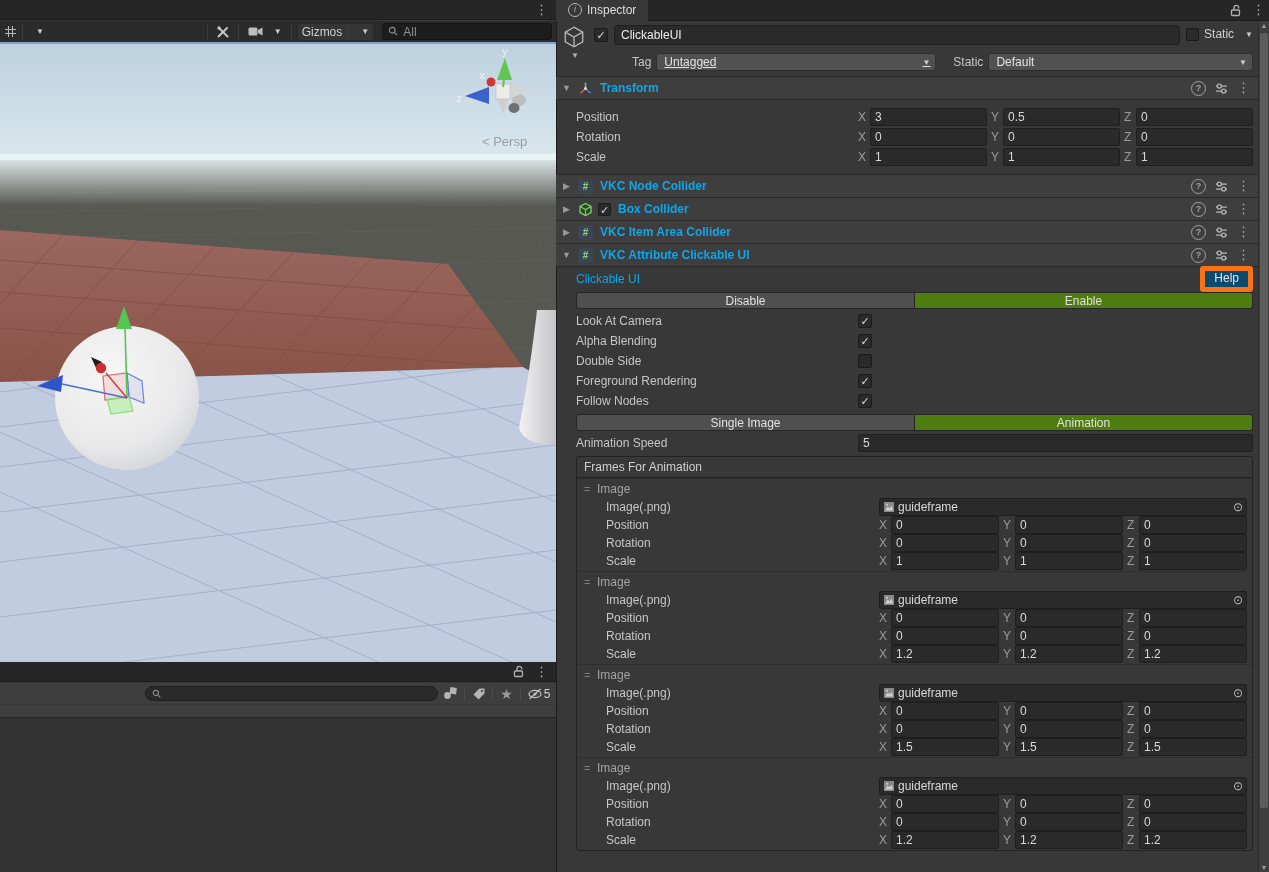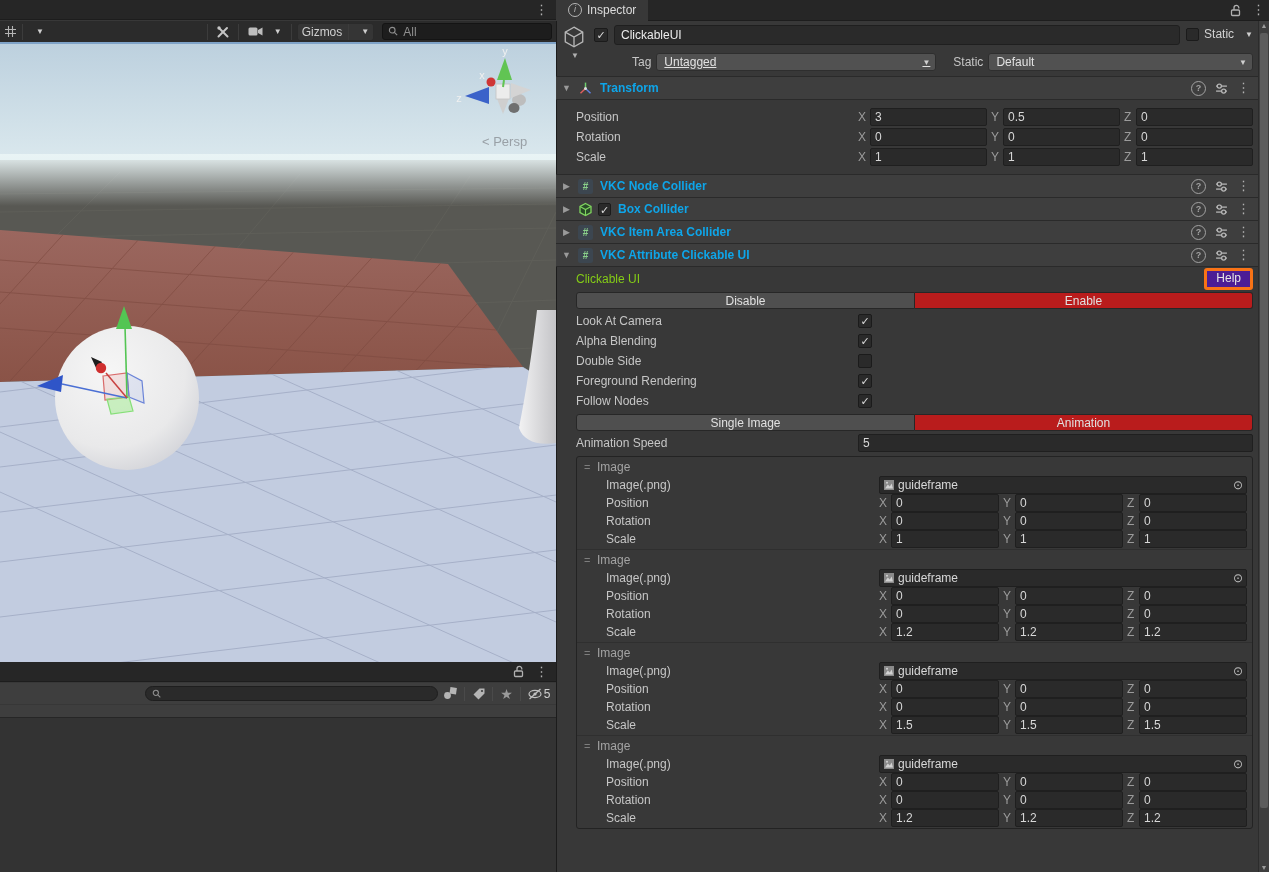--- a/index.html
+++ b/index.html
@@ -75,27 +75,27 @@
   .ctitle{font-weight:bold;color:#0ea5e9;margin-left:2px;}
 
   .insp-row{display:flex;align-items:center;height:20px;padding:0 5px 0 20px;}
   .lbl{width:282px;flex:none;color:#c6c6c6;}
   .vec{flex:1;display:flex;gap:4px;min-width:0;}
   .ax{flex:1;display:flex;align-items:center;min-width:0;}
   .al{flex:none;width:9px;color:#9b9b9b;margin-right:3px;}
   .tpad{height:7px;}
 
   .cui-title{display:flex;height:24px;align-items:center;padding:0 5px 0 20px;}
-  .helpbtn{margin-left:auto;height:16px;line-height:15px;padding:0 9px;background:#4c1d95;
-           border:3px solid #f97316;border-radius:3px;color:#e4e4e4;}
+  .helpbtn{margin-left:auto;height:16px;line-height:15px;padding:0 9px;background:#0c4a6e;
+           border:5px solid #f97316;border-radius:3px;color:#e4e4e4;}
   .seg{display:flex;height:17px;margin:1px 5px 2px 20px;}
   .segbtn{flex:1;background:#4f4f4f;border:1px solid #272727;text-align:center;line-height:16px;color:#e0e0e0;}
   .segbtn:first-child{border-radius:3px 0 0 3px;}
   .segbtn:last-child{border-radius:0 3px 3px 0;border-left:none;}
-  .segbtn.sel{background:#b91c1c;}
+  .segbtn.sel{background:#4d7c0f;}
 
   .fbox{margin:3px 5px 0 20px;border:1px solid #232323;border-radius:3px;background:#383838;}
   .fbox-head{height:20px;line-height:20px;padding-left:7px;border-bottom:1px solid #232323;color:#d0d0d0;}
   .fentry{border-top:1px solid #2f2f2f;padding:1px 0;}
   .fentry:first-child{border-top:none;}
   .frow{display:flex;align-items:center;height:18px;padding:0 5px 0 7px;}
   .handle{width:13px;flex:none;color:#7d7d7d;font-size:11px;}
   .fel{color:#a3a3a3;}
   .frow.sub{padding-left:29px;}
   .flbl{width:273px;flex:none;color:#c6c6c6;}
@@ -537,21 +537,21 @@
             <line x1="1" y1="3.8" x2="11" y2="3.8" stroke="#b5b5b5" stroke-width="1.2"></line>
             <circle cx="4" cy="3.8" r="1.9" fill="#3e3e3e" stroke="#b5b5b5" stroke-width="1.2"></circle>
             <line x1="1" y1="8.4" x2="11" y2="8.4" stroke="#b5b5b5" stroke-width="1.2"></line>
             <circle cx="8" cy="8.4" r="1.9" fill="#3e3e3e" stroke="#b5b5b5" stroke-width="1.2"></circle>
           </svg>
         <span class="kebab">⋮</span>
       </span>
     </div>
 
     <div class="cui-title">
-      <span style="color:#84cc16;">Clickable UI</span>
+      <span style="color:#0ea5e9;">Clickable UI</span>
       <span class="helpbtn">Help</span>
     </div>
 
     <div class="seg">
       <span class="segbtn">Disable</span>
       <span class="segbtn sel">Enable</span>
     </div>
 
     <div class="insp-row">
       <span class="lbl">Look At Camera</span>
@@ -578,20 +578,21 @@
       <span class="segbtn">Single Image</span>
       <span class="segbtn sel">Animation</span>
     </div>
 
     <div class="insp-row">
       <span class="lbl">Animation Speed</span>
       <span class="fld">5</span>
     </div>
 
     <div class="fbox">
+      <div class="fbox-head">Frames For Animation</div>
 
       <div class="fentry">
         <div class="frow">
             <span class="handle">=</span>
             <span class="fel">Image</span>
           </div>
         <div class="frow sub">
           <span class="flbl">Image(.png)</span>
           <span class="objfld">
             <svg width="10" height="10" viewBox="0 0 10 10">

